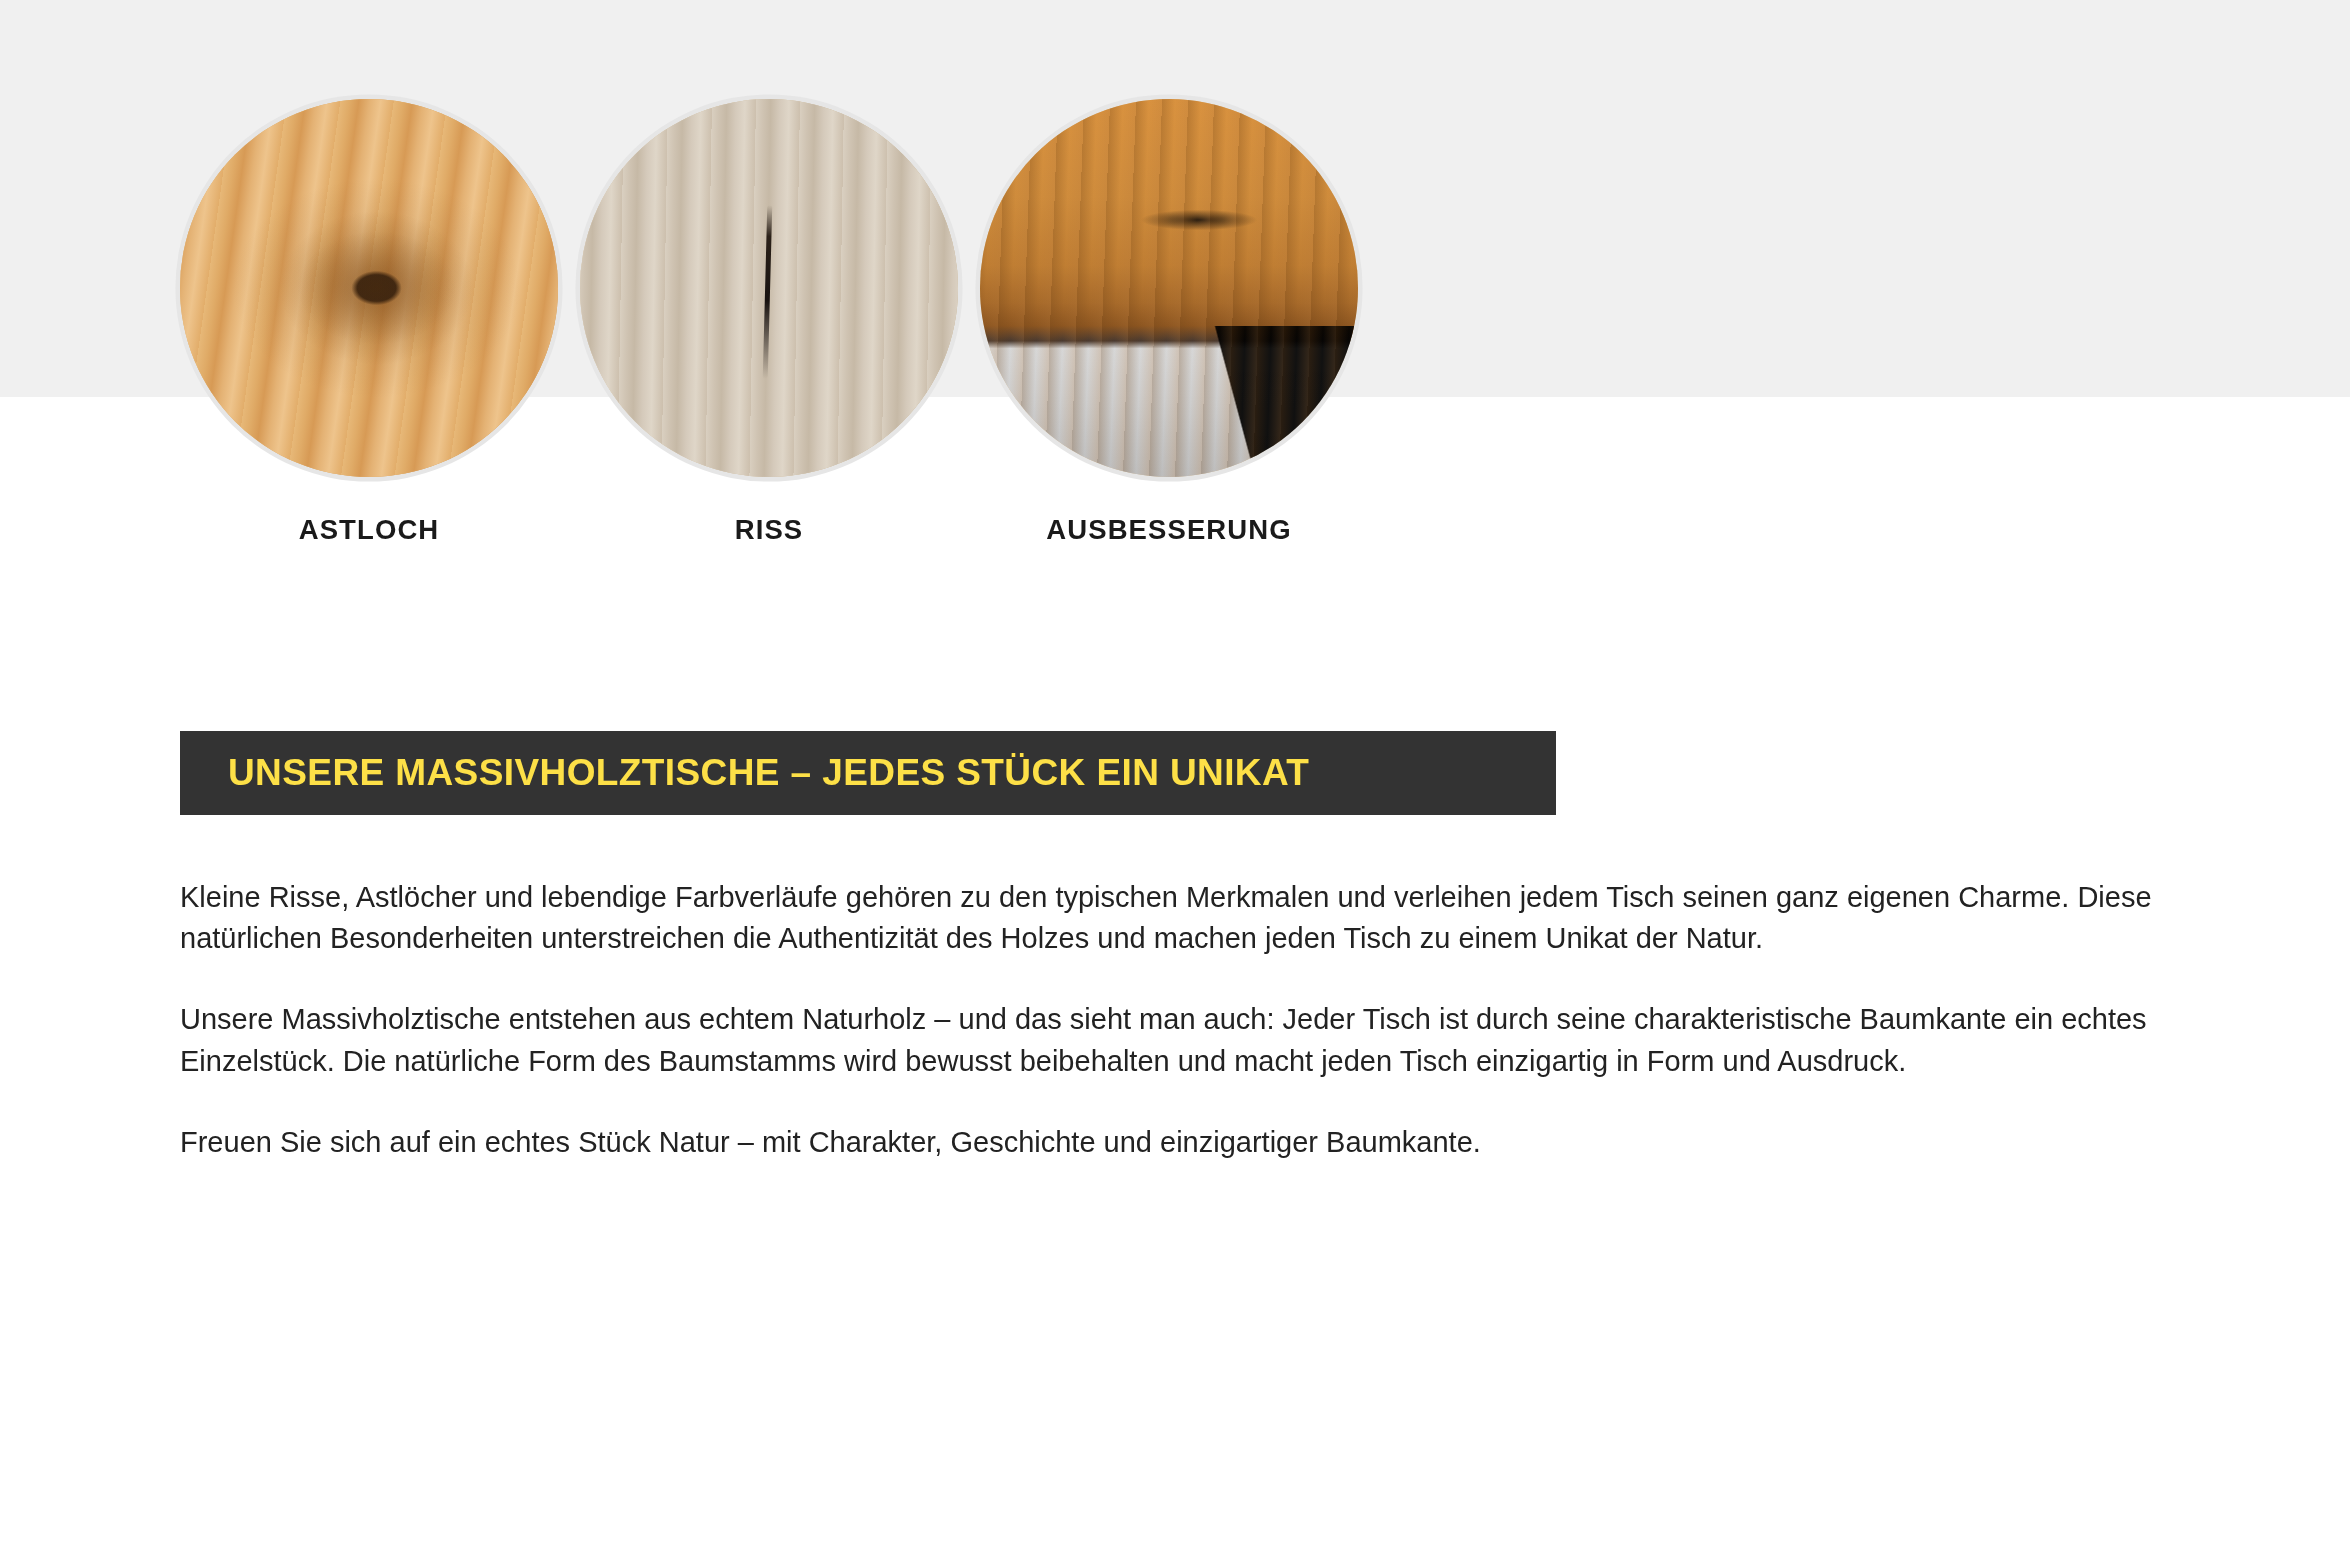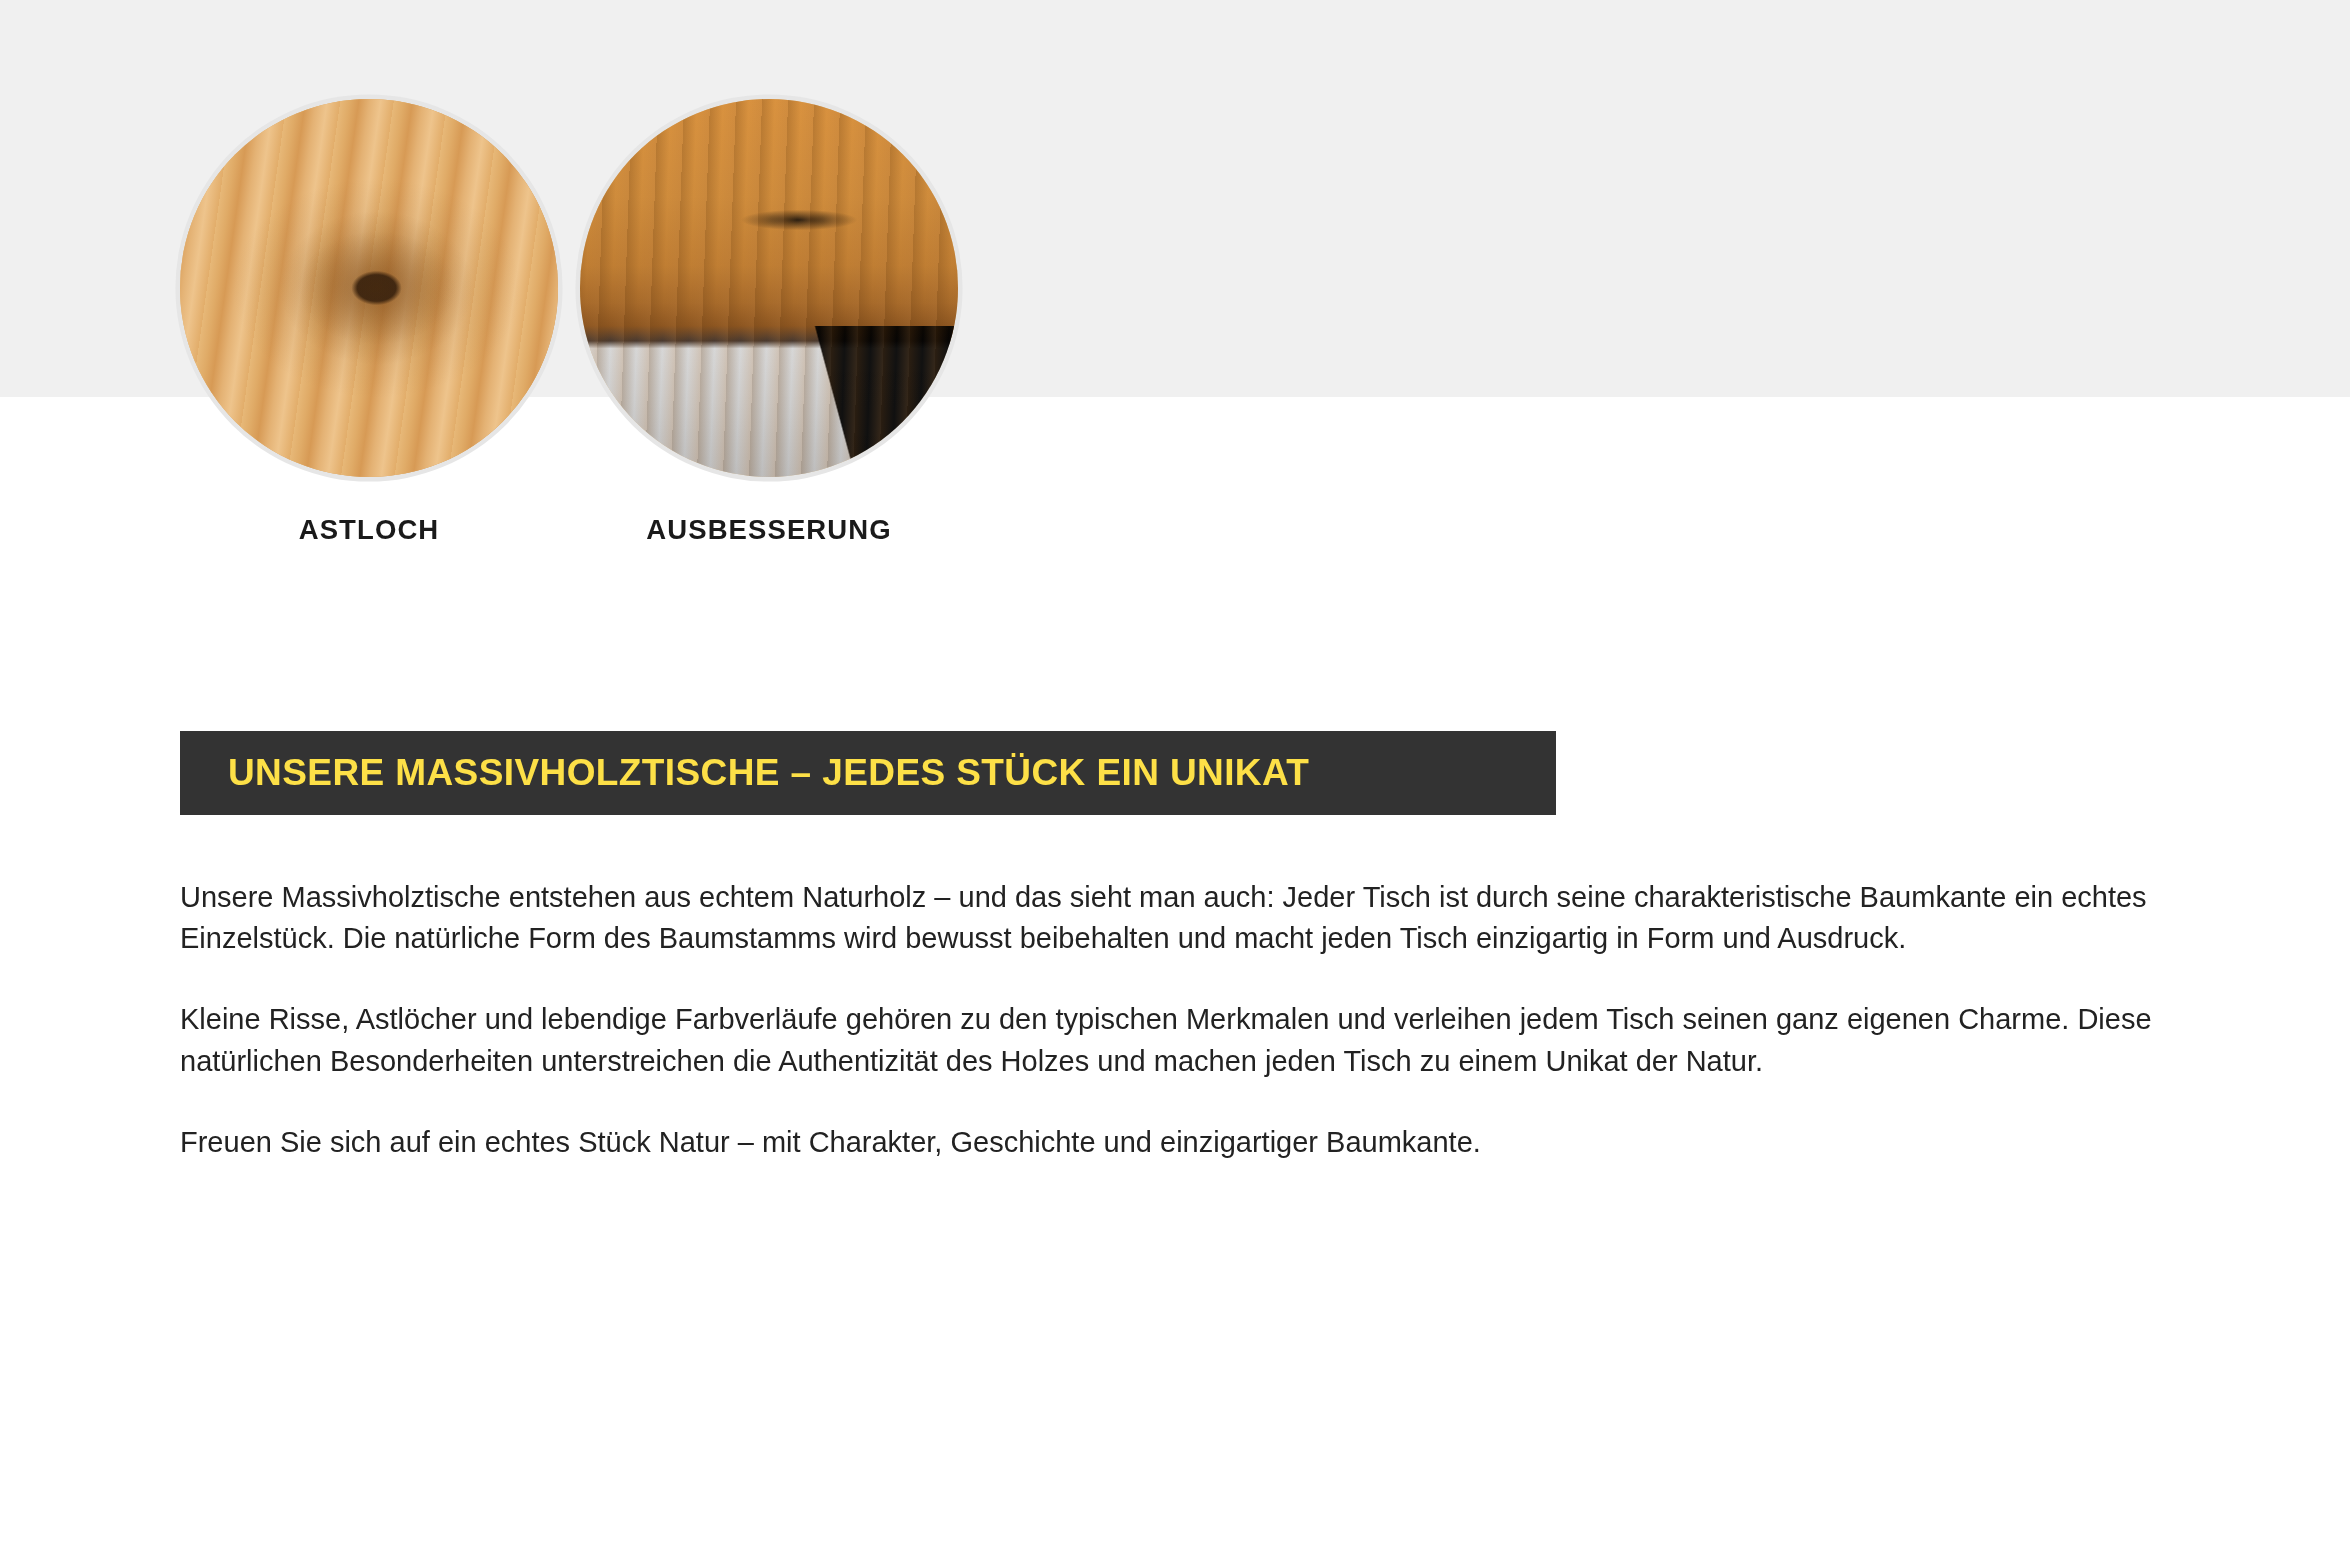--- a/index.html
+++ b/index.html
@@ -179,36 +179,42 @@
 
   <div class="circles">
 
     <div class="circle-item">
       <div class="circle">
         <div class="inner w-astloch"></div>
       </div>
       <div class="caption">ASTLOCH</div>
     </div>
 
+    <div class="circle-item">
+      <div class="circle">
+        <div class="inner w-riss"></div>
+      </div>
+      <div class="caption">RISS</div>
+    </div>
 
 
 
     <div class="circle-item">
       <div class="circle">
         <div class="inner w-ausbesserung"></div>
       </div>
       <div class="caption">AUSBESSERUNG</div>
     </div>
 
   </div>
 
   <div class="heading-bar">
     <h1>UNSERE MASSIVHOLZTISCHE – JEDES STÜCK EIN UNIKAT</h1>
   </div>
 
   <div class="body-copy">
+    <p>Kleine Risse, Astlöcher und lebendige Farbverläufe gehören zu den typischen Merkmalen und verleihen jedem Tisch seinen ganz eigenen Charme. Diese natürlichen Besonderheiten unterstreichen die Authentizität des Holzes und machen jeden Tisch zu einem Unikat der Natur.</p>
     <p>Unsere Massivholztische entstehen aus echtem Naturholz – und das sieht man auch: Jeder Tisch ist durch seine charakteristische Baumkante ein echtes Einzelstück. Die natürliche Form des Baumstamms wird bewusst beibehalten und macht jeden Tisch einzigartig in Form und Ausdruck.</p>
-    <p>Kleine Risse, Astlöcher und lebendige Farbverläufe gehören zu den typischen Merkmalen und verleihen jedem Tisch seinen ganz eigenen Charme. Diese natürlichen Besonderheiten unterstreichen die Authentizität des Holzes und machen jeden Tisch zu einem Unikat der Natur.</p>
     <p>Freuen Sie sich auf ein echtes Stück Natur – mit Charakter, Geschichte und einzigartiger Baumkante.</p>
   </div>
 
 </div>
 
 
 </body></html>

